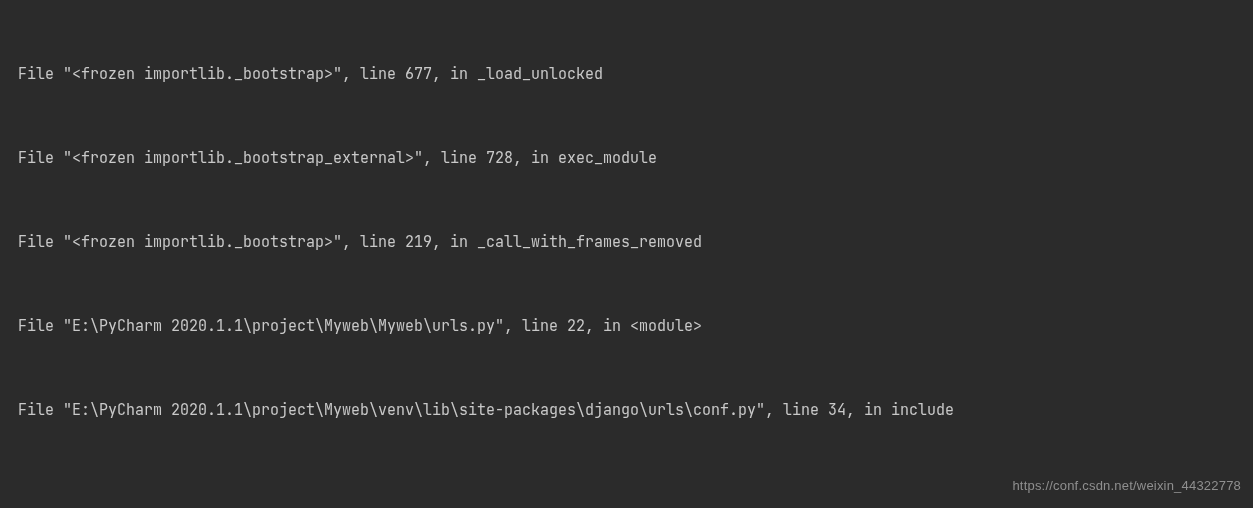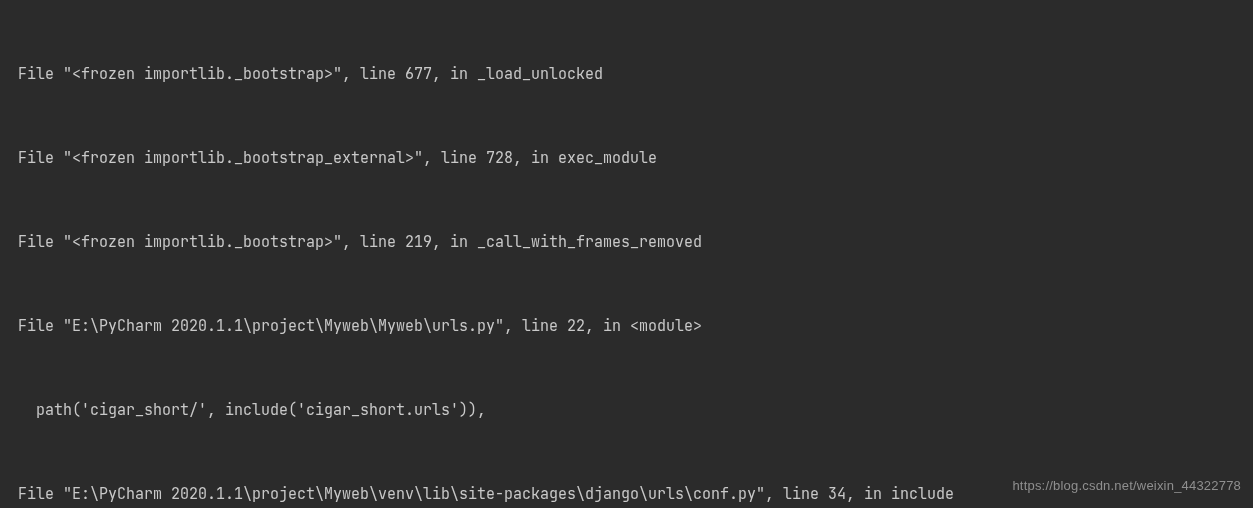--- a/index.html
+++ b/index.html
@@ -31,29 +31,28 @@
   }
 </style>
 </head>
 <body>
 
 <div class="console">
   <span class="line">  File "&lt;frozen importlib._bootstrap&gt;", line 677, in _load_unlocked</span>
   <span class="line">  File "&lt;frozen importlib._bootstrap_external&gt;", line 728, in exec_module</span>
   <span class="line">  File "&lt;frozen importlib._bootstrap&gt;", line 219, in _call_with_frames_removed</span>
   <span class="line">  File "E:\PyCharm 2020.1.1\project\Myweb\Myweb\urls.py", line 22, in &lt;module&gt;</span>
-  <span class="line">    path('cigar_short/', include('cigar_short.urls')),</span>
   <span class="line">  File "E:\PyCharm 2020.1.1\project\Myweb\venv\lib\site-packages\django\urls\conf.py", line 34, in include</span>
   
   
   
   
   
   
   
   
   
   
   
   
 </div>
 
-<div class="watermark">https://blog.csdn.net/weixin_44322778</div>
+<div class="watermark">https://conf.csdn.net/weixin_44322778</div>
 
 </body></html>

